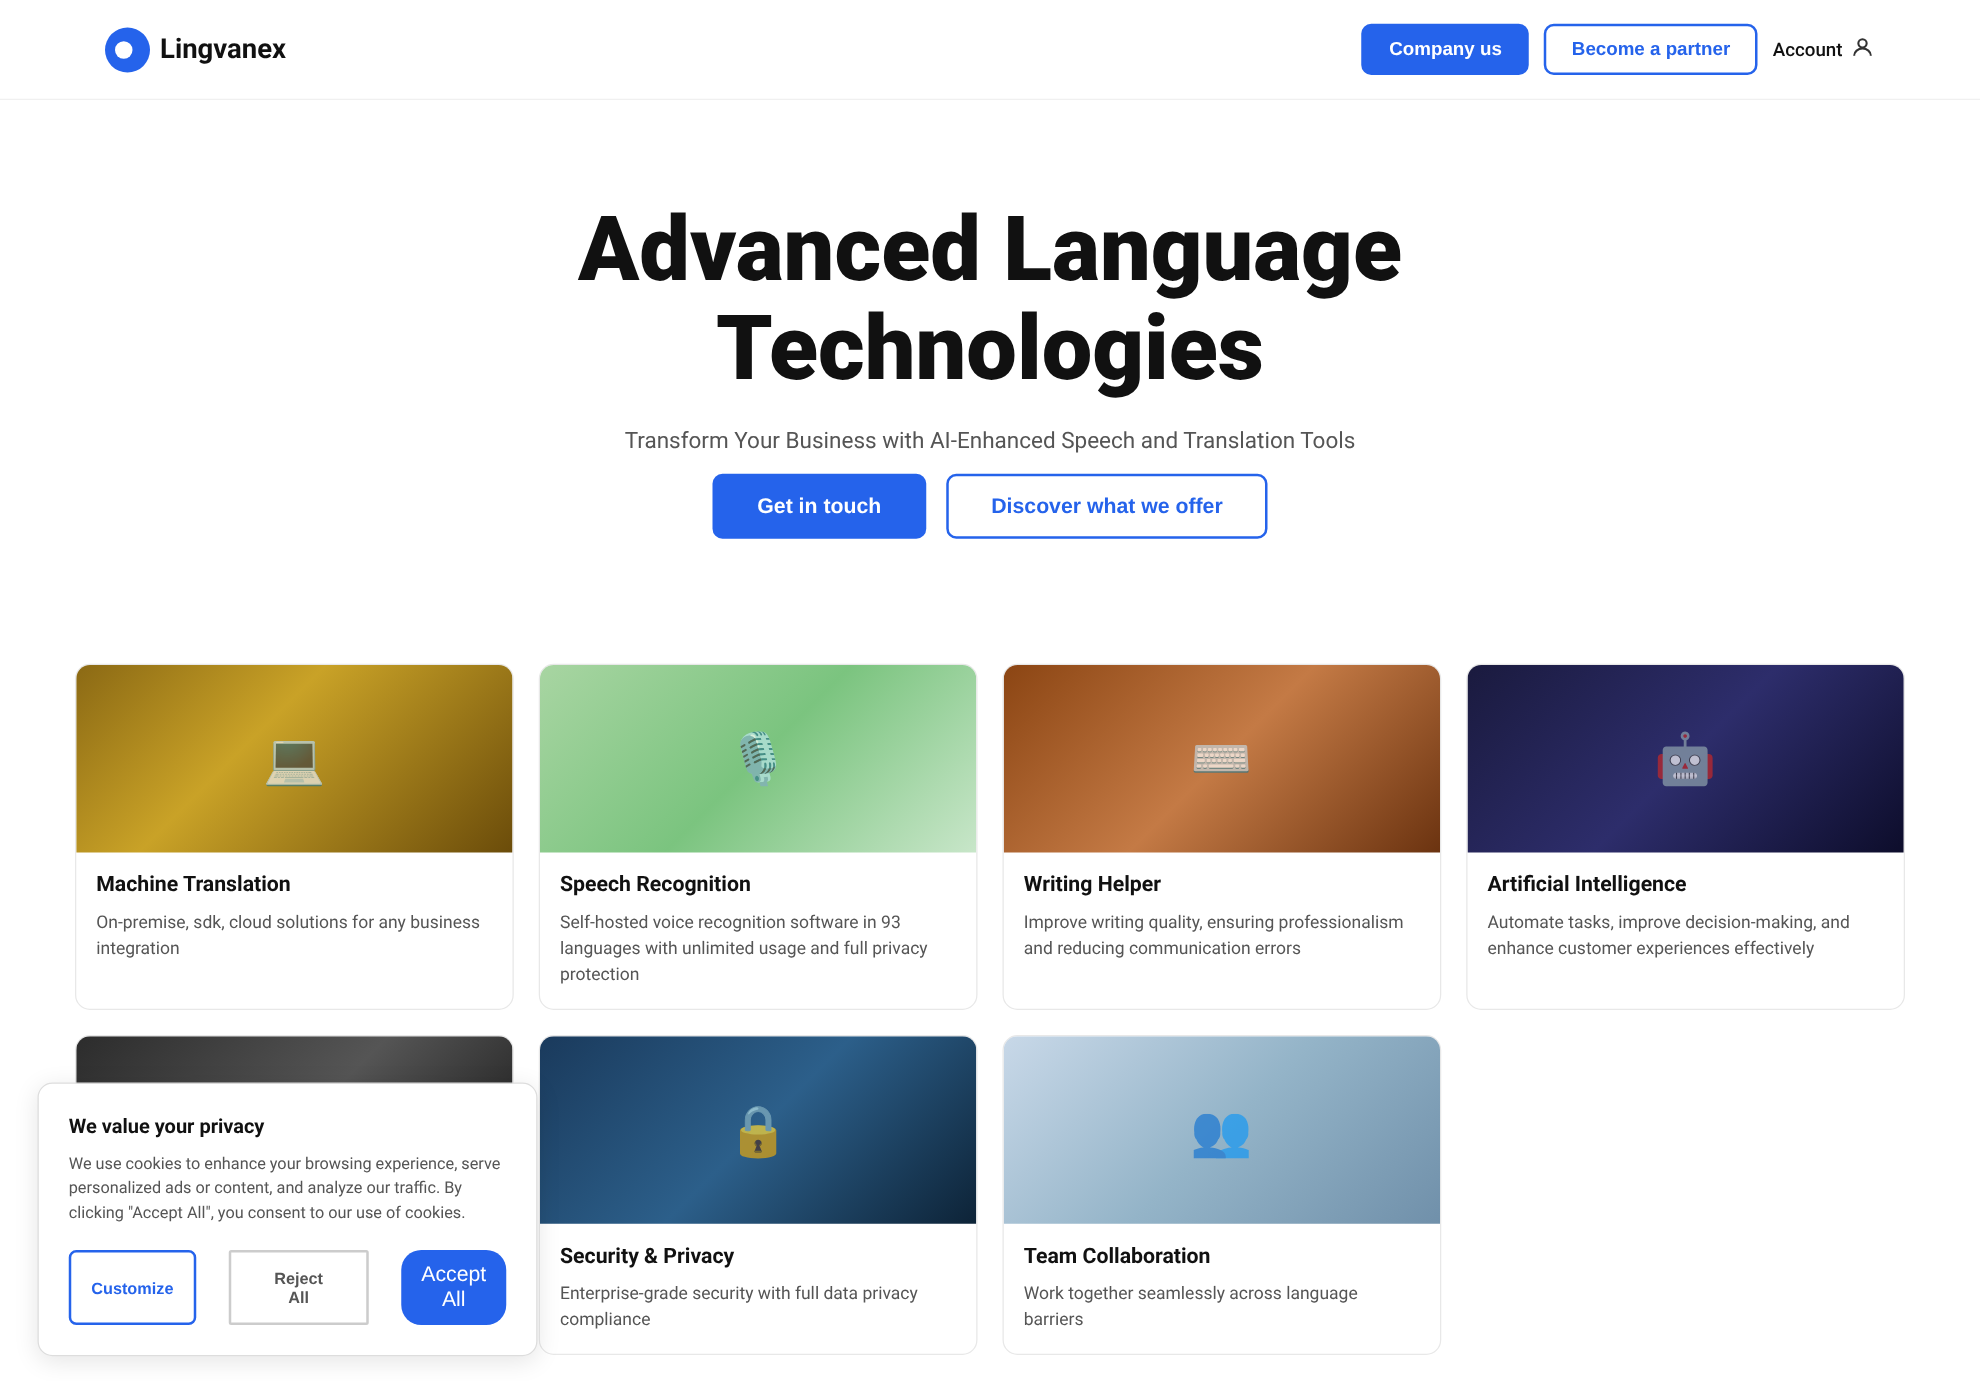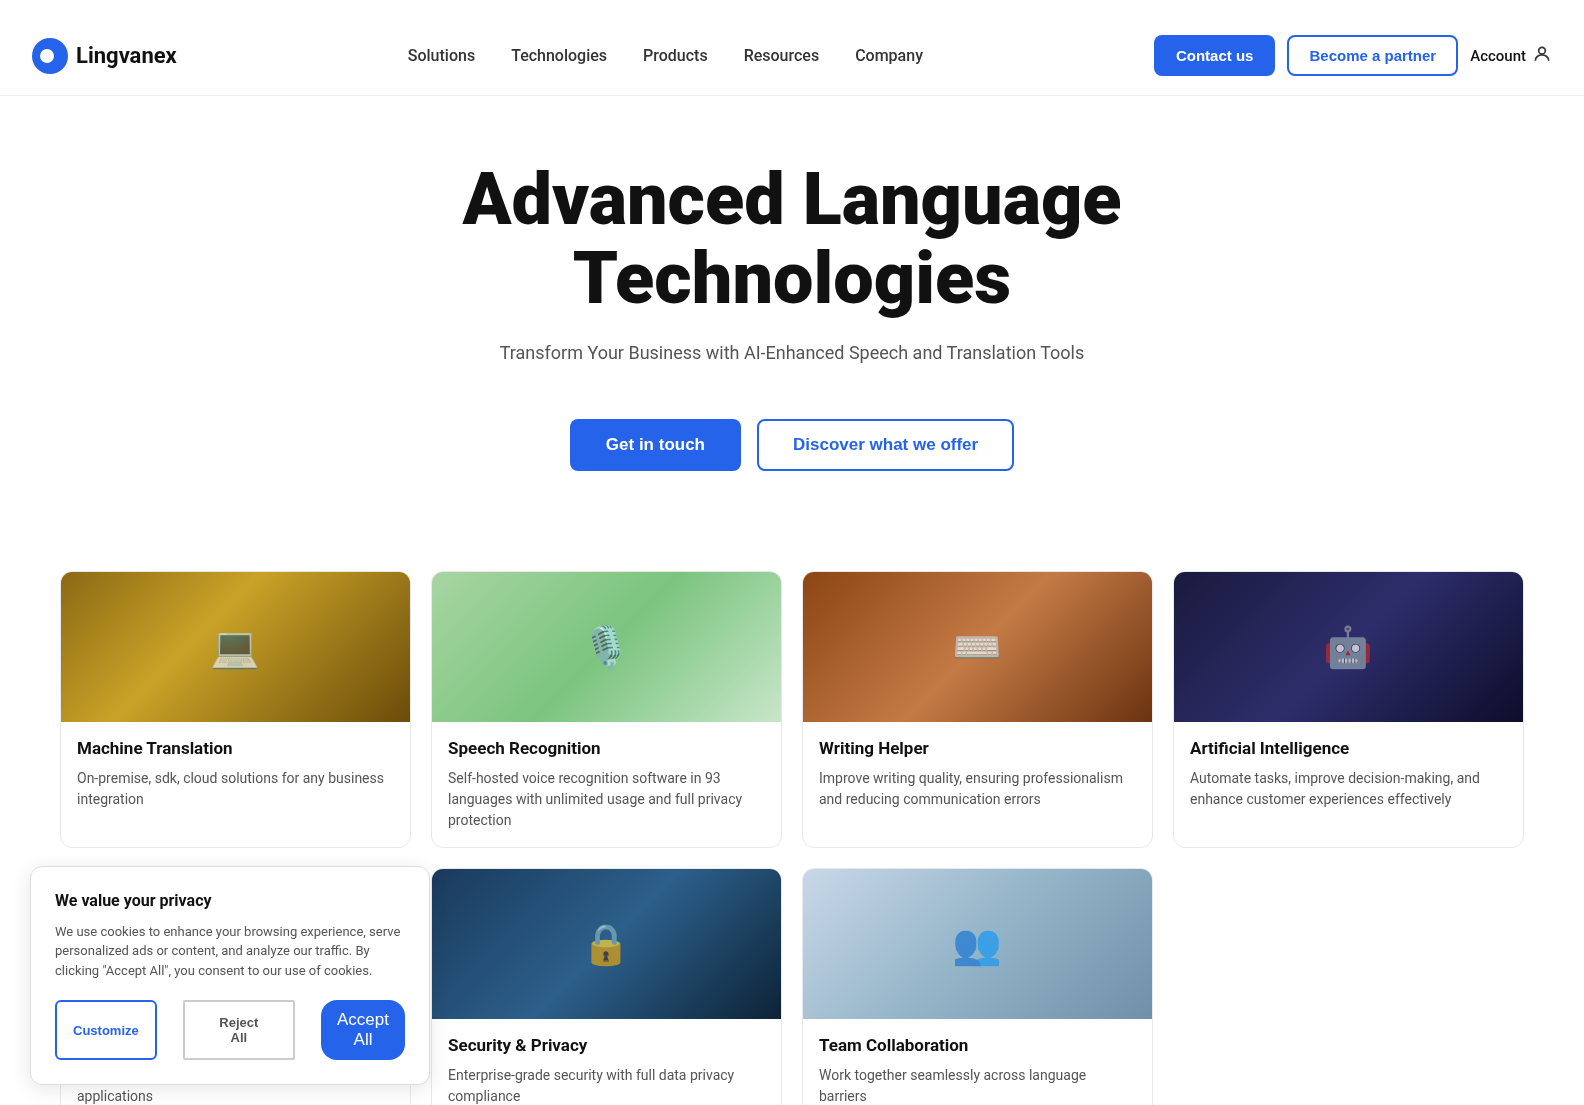--- a/index.html
+++ b/index.html
@@ -1,23 +1,23 @@
 <!DOCTYPE html>
 <html><head>
   <meta charset="utf-8">
   <style>
     * { margin: 0; padding: 0; box-sizing: border-box; }
     body { font-family: -apple-system, BlinkMacSystemFont, 'Segoe UI', Roboto, sans-serif; background: #fff; color: #111; }
 
     
     nav {
       display: flex; align-items: center; justify-content: space-between;
-      padding: 0 32px; height: 80px;
+      padding: 0 84px; height: 80px;
       border-bottom: 1px solid #f0f0f0;
-      position: sticky; top: 16px; background: #fff; z-index: 100;
+      position: sticky; top: 0; background: #fff; z-index: 100;
     }
     .nav-logo { display: flex; align-items: center; gap: 8px; text-decoration: none; }
     .logo-icon {
       width: 36px; height: 36px;
       background: #2563eb; border-radius: 50%;
       display: flex; align-items: center; justify-content: center;
     }
     .logo-icon::after {
       content: ''; width: 14px; height: 14px;
       background: #fff; border-radius: 50%;
@@ -35,21 +35,21 @@
       background: #fff; color: #2563eb; border: 2px solid #2563eb;
       padding: 10px 20px; border-radius: 8px; font-size: 15px; font-weight: 600; cursor: pointer;
     }
     .nav-account { display: flex; align-items: center; gap: 6px; font-size: 15px; font-weight: 500; cursor: pointer; }
 
     
     .hero {
       text-align: center; padding: 80px 40px 60px;
     }
     .hero h1 { font-size: 72px; font-weight: 900; line-height: 1.1; color: #111; max-width: 800px; margin: 0 auto 24px; }
-    .hero p { font-size: 18px; color: #555; margin-bottom: 56px; }
+    .hero p { font-size: 18px; color: #555; margin-bottom: 16px; }
     .hero-buttons { display: flex; gap: 16px; justify-content: center; }
     .btn-get-in-touch {
       background: #2563eb; color: #fff; border: none;
       padding: 16px 36px; border-radius: 8px; font-size: 17px; font-weight: 600; cursor: pointer;
     }
     .btn-discover {
       background: #fff; color: #2563eb; border: 2px solid #2563eb;
       padding: 14px 34px; border-radius: 8px; font-size: 17px; font-weight: 600; cursor: pointer;
     }
 
@@ -120,30 +120,23 @@
   </style>
 </head>
 <body>
 
 <nav>
   <a class="nav-logo" href="#">
     <div class="logo-icon"></div>
     <span class="logo-text">Lingvanex</span>
   </a>
 
-  <ul class="nav-links">
-    <li><a href="#">Solutions</a></li>
-    <li><a href="#">Technologies</a></li>
-    <li><a href="#">Products</a></li>
-    <li><a href="#">Resources</a></li>
-    <li><a href="#">Company</a></li>
-  </ul>
 
   <div class="nav-actions">
-    <button class="btn-contact">Contact us</button>
+    <button class="btn-contact">Company us</button>
     <button class="btn-partner">Become a partner</button>
     <div class="nav-account">
       <span>Account</span>
       <span>
         <svg width="20" height="20" viewBox="0 0 24 24" fill="none" stroke="#333" stroke-width="2">
           <circle cx="12" cy="8" r="4"></circle>
           <path d="M4 20c0-4 3.6-7 8-7s8 3 8 7"></path>
         </svg>
       </span>
     </div>

